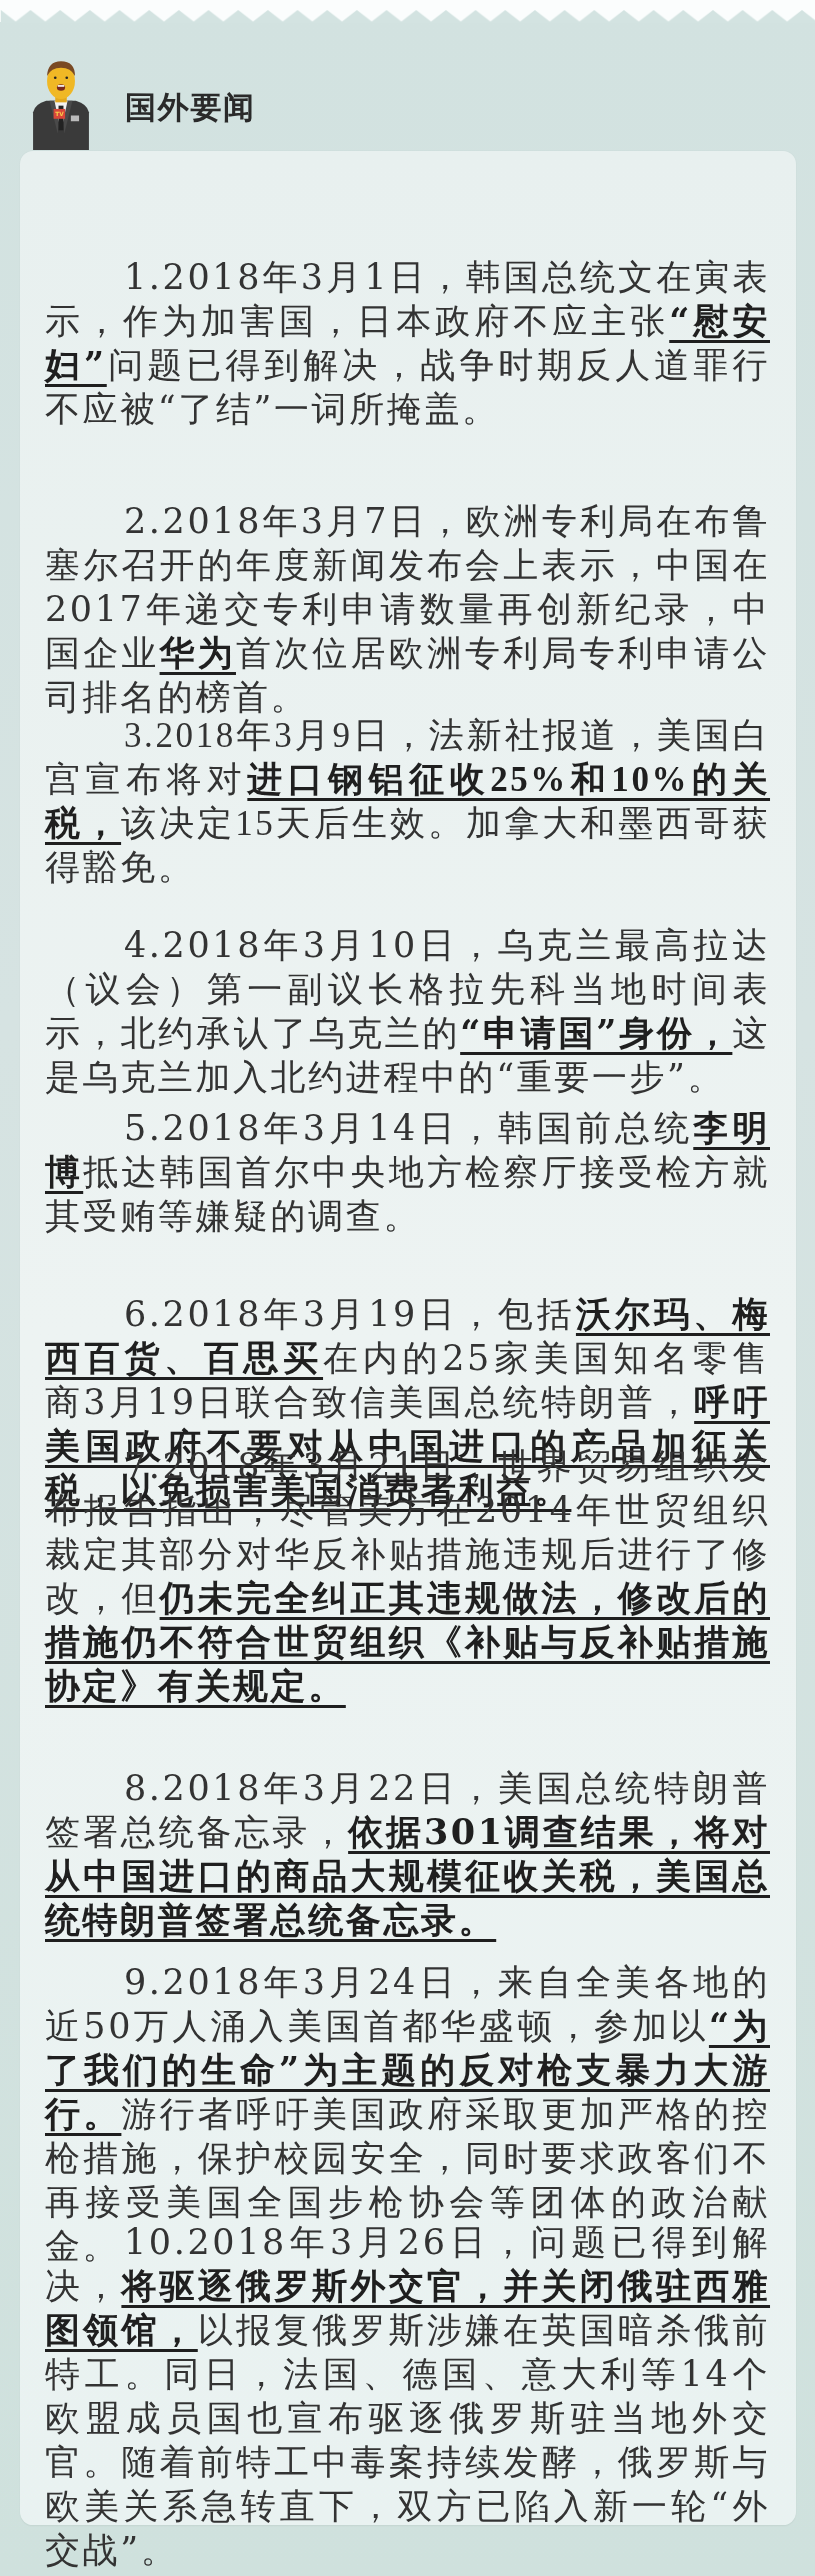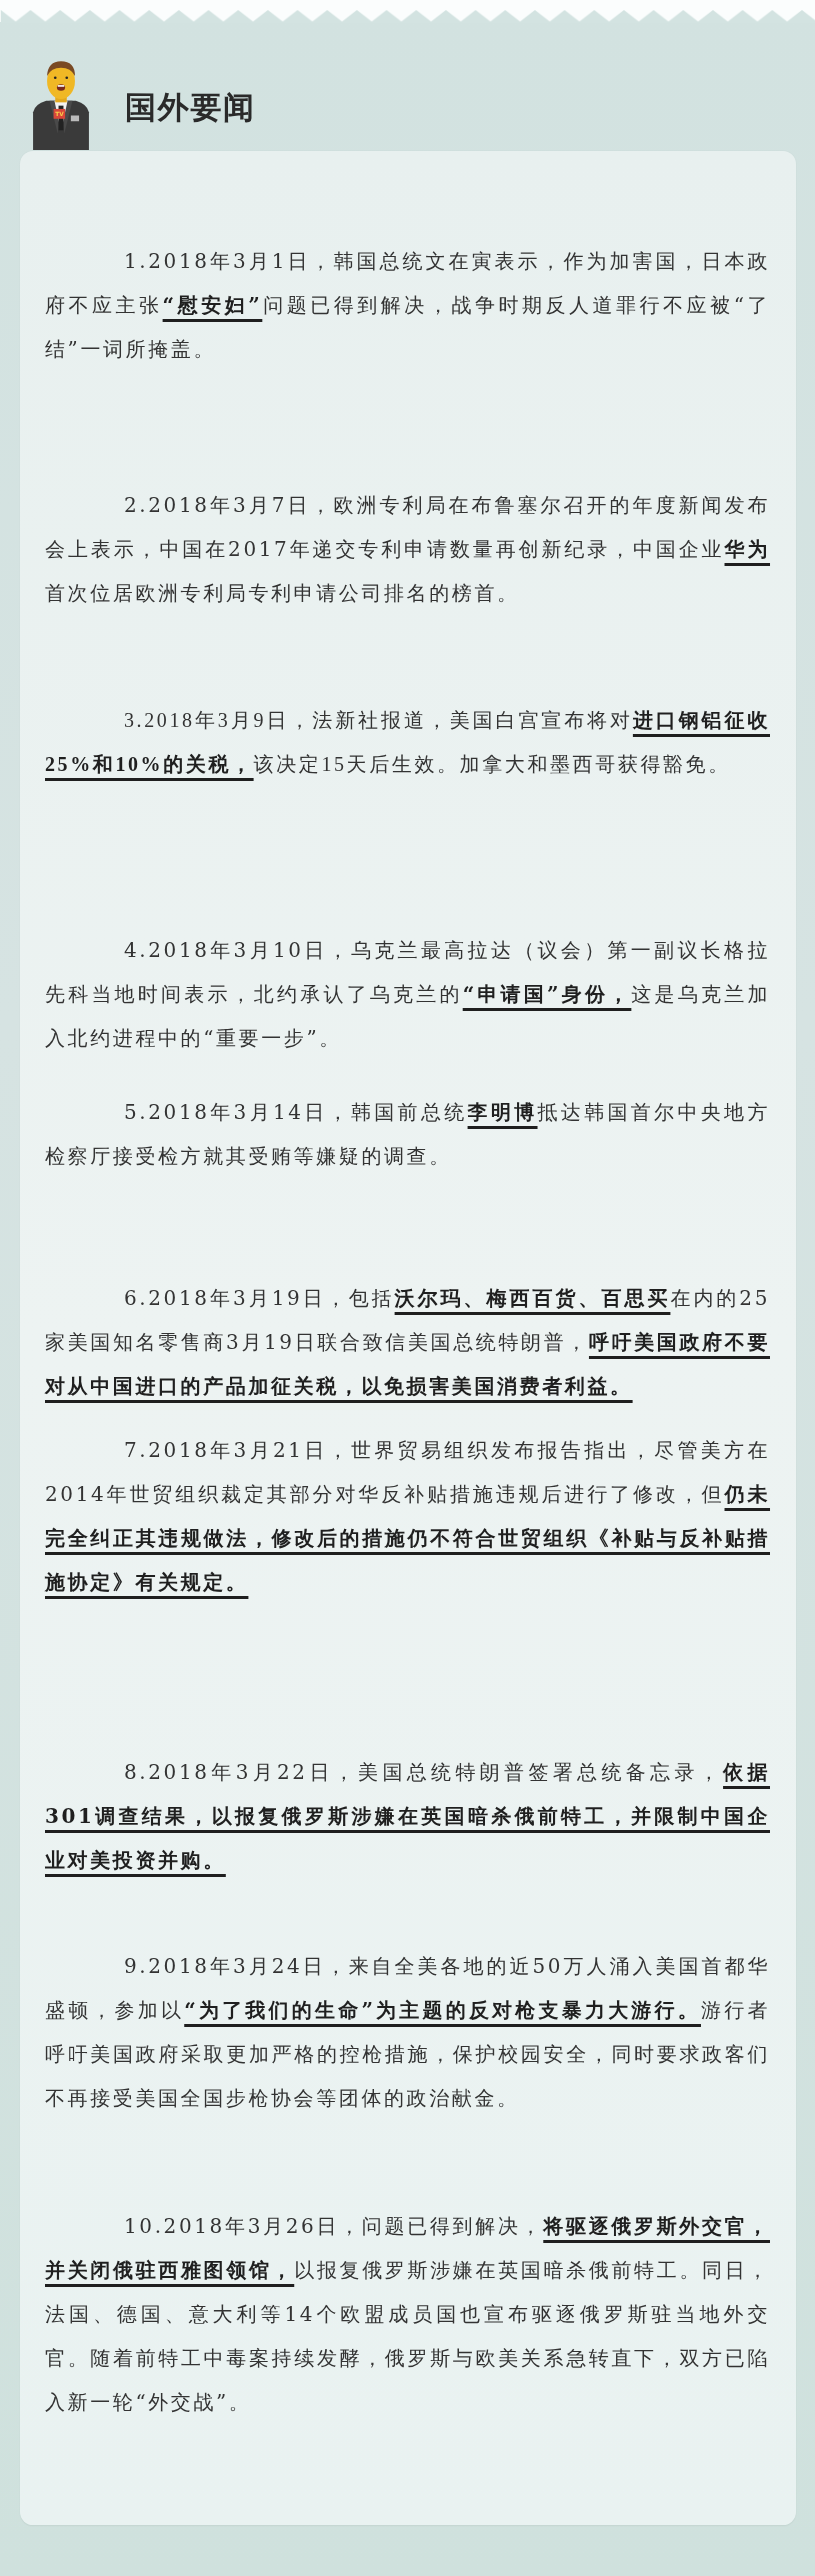--- a/index.html
+++ b/index.html
@@ -32,26 +32,27 @@
       font-family: "DejaVu Serif", serif;
     }
     .card {
       position: absolute; left: 20px; top: 151px; width: 776px; height: 2374px;
       background: linear-gradient(180deg, #e8f0ef 0%, #edf3f2 50%, #e9f2f1 100%);
       border-radius: 13.2px;
       box-shadow: 0 0.8px 1.7px rgba(0,0,0,0.06);
     }
     .para {
       position: absolute; left: 45px; width: 725px;
-      font-size: 20px;
+      font-size: 35px;
       line-height: 44px;
       letter-spacing: 2.6px;
       text-indent: 79px;
       text-align: justify;
       color: #333;
+      margin-top: 16px;
     }
     .para .em {
       font-weight: bold;
       color: #1f1f1f;
       text-decoration: underline;
       text-decoration-thickness: 2.5px;
       text-underline-offset: 6.6px;
     }
   </style>
 </head>
@@ -104,26 +105,26 @@
 </div>
 
 <div class="card"></div>
 
 <div class="para" style="top:239px;"><span>1.2018年3月1日，韩国总统文在寅表示，作为加害国，日本政府不应主张</span><span class="em">“慰安妇”</span><span>问题已得到解决，战争时期反人道罪行不应被“了结”一词所掩盖。</span></div>
 
 <div class="para" style="top:483px;"><span>2.2018年3月7日，欧洲专利局在布鲁塞尔召开的年度新闻发布会上表示，中国在2017年递交专利申请数量再创新纪录，中国企业</span><span class="em">华为</span><span>首次位居欧洲专利局专利申请公司排名的榜首。</span></div>
 
 <div class="para" style="top:698px;font-family:Liberation Serif, serif;"><span>3.2018年3月9日，法新社报道，美国白宫宣布将对</span><span class="em">进口钢铝征收25%和10%的关税，</span><span>该决定15天后生效。加拿大和墨西哥获得豁免。</span></div>
 
-<div class="para" style="top:928px;"><span>4.2018年3月10日，乌克兰最高拉达（议会）第一副议长格拉先科当地时间表示，北约承认了乌克兰的</span><span class="em">“申请国”身份，</span><span>这是乌克兰加入北约进程中的“重要一步”。</span></div>
+<div class="para" style="top:907px;"><span>4.2018年3月10日，乌克兰最高拉达（议会）第一副议长格拉先科当地时间表示，北约承认了乌克兰的</span><span class="em">“申请国”身份，</span><span>这是乌克兰加入北约进程中的“重要一步”。</span></div>
 
 <div class="para" style="top:1090px;"><span>5.2018年3月14日，韩国前总统</span><span class="em">李明博</span><span>抵达韩国首尔中央地方检察厅接受检方就其受贿等嫌疑的调查。</span></div>
 
 <div class="para" style="top:1276px;"><span>6.2018年3月19日，包括</span><span class="em">沃尔玛、梅西百货、百思买</span><span>在内的25家美国知名零售商3月19日联合致信美国总统特朗普，</span><span class="em">呼吁美国政府不要对从中国进口的产品加征关税，以免损害美国消费者利益。</span></div>
 
 <div class="para" style="top:1428px;"><span>7.2018年3月21日，世界贸易组织发布报告指出，尽管美方在2014年世贸组织裁定其部分对华反补贴措施违规后进行了修改，但</span><span class="em">仍未完全纠正其违规做法，修改后的措施仍不符合世贸组织《补贴与反补贴措施协定》有关规定。</span></div>
 
-<div class="para" style="top:1750px;"><span>8.2018年3月22日，美国总统特朗普签署总统备忘录，</span><span class="em">依据301调查结果，以报复俄罗斯涉嫌在英国暗杀俄前特工，并限制中国企业对美投资并购。</span></div>
+<div class="para" style="top:1750px;"><span>8.2018年3月22日，美国总统特朗普签署总统备忘录，</span><span class="em">依据301调查结果，将对从中国进口的商品大规模征收关税，美国总统特朗普签署总统备忘录。</span></div>
 
 <div class="para" style="top:1944px;"><span>9.2018年3月24日，来自全美各地的近50万人涌入美国首都华盛顿，参加以</span><span class="em">“为了我们的生命”为主题的反对枪支暴力大游行。</span><span>游行者呼吁美国政府采取更加严格的控枪措施，保护校园安全，同时要求政客们不再接受美国全国步枪协会等团体的政治献金。</span></div>
 
 <div class="para" style="top:2204px;"><span>10.2018年3月26日，问题已得到解决，</span><span class="em">将驱逐俄罗斯外交官，并关闭俄驻西雅图领馆，</span><span>以报复俄罗斯涉嫌在英国暗杀俄前特工。同日，法国、德国、意大利等14个欧盟成员国也宣布驱逐俄罗斯驻当地外交官。随着前特工中毒案持续发酵，俄罗斯与欧美关系急转直下，双方已陷入新一轮“外交战”。</span></div>
 
 
 </body></html>

